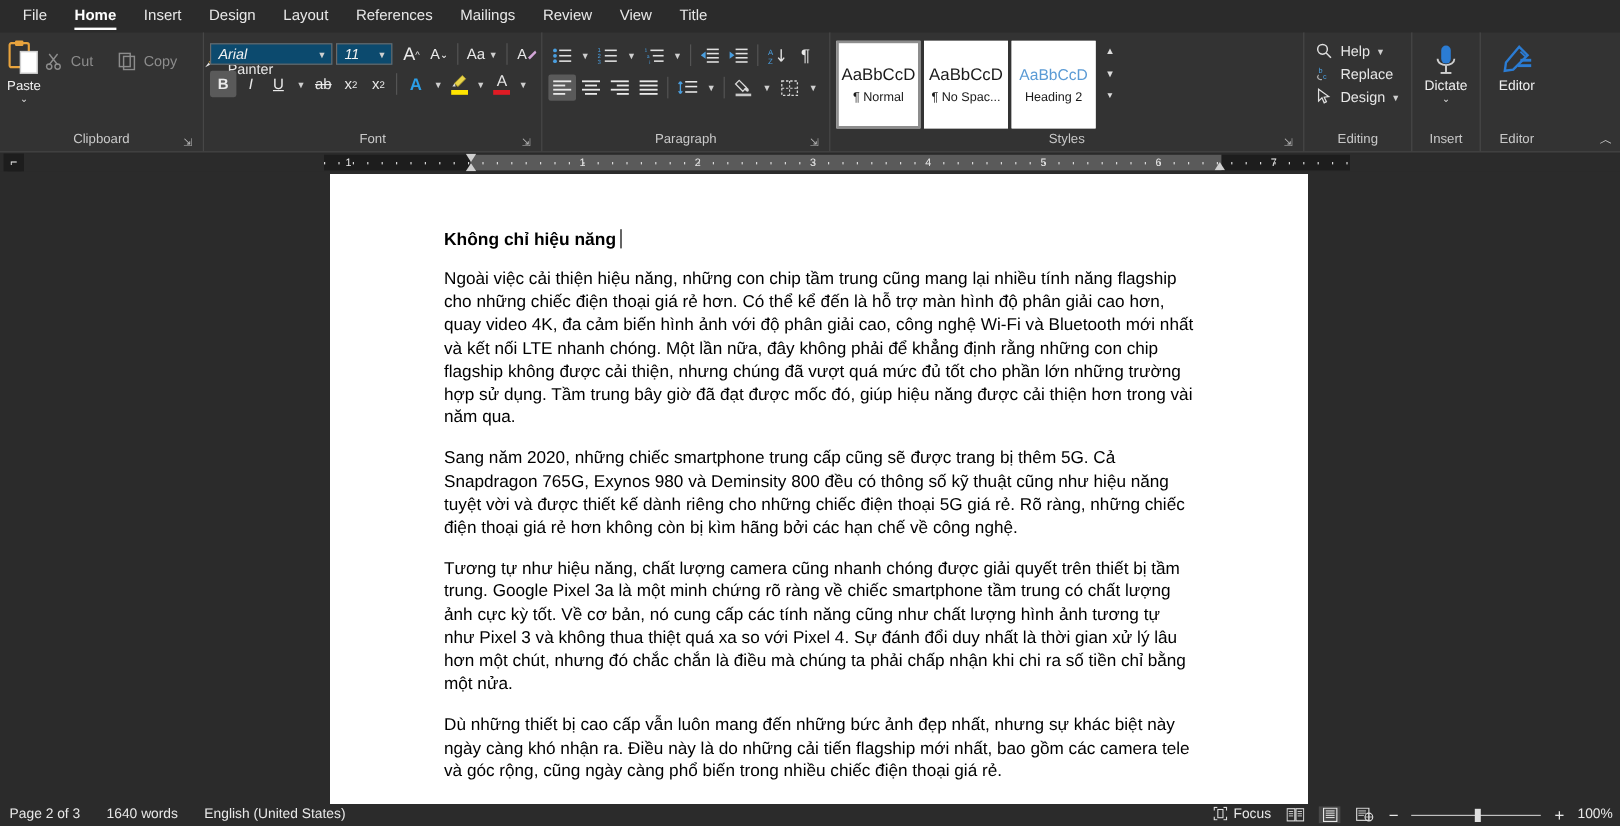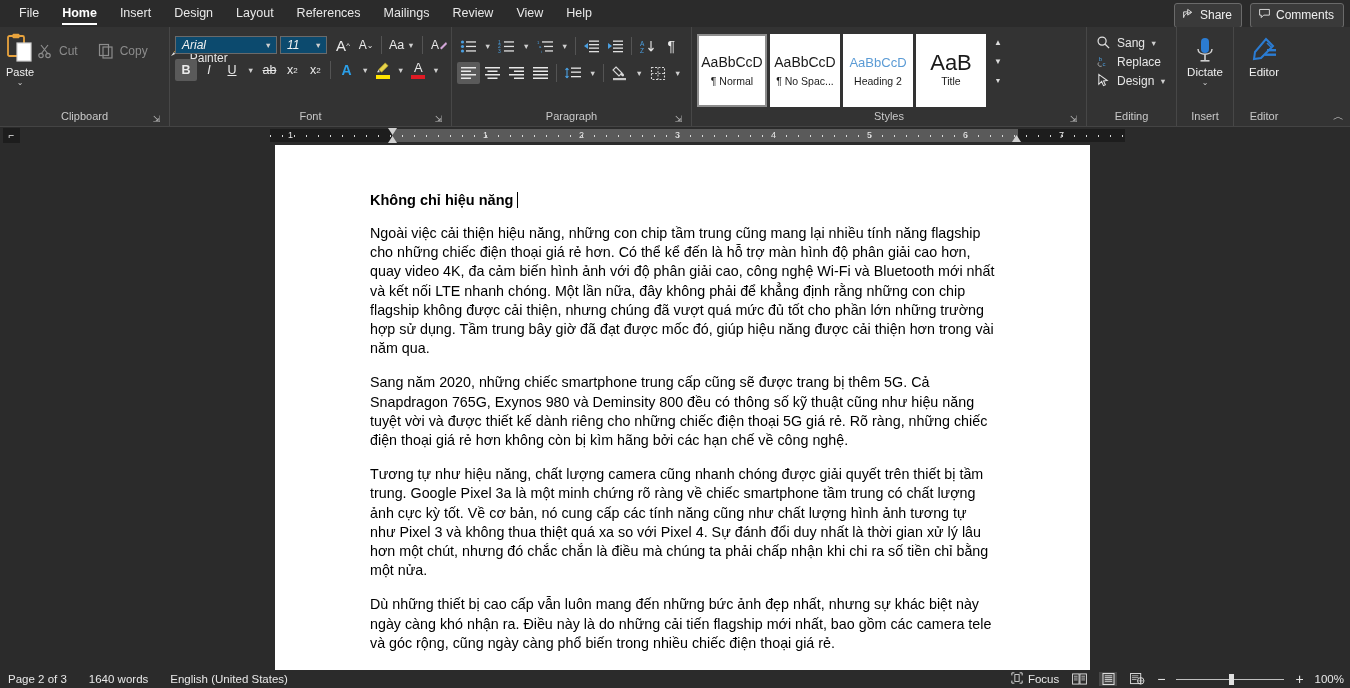--- a/index.html
+++ b/index.html
@@ -203,40 +203,22 @@
 <div class="tabrow">
   <div class="tab"><span>File</span></div>
   <div class="tab active"><span>Home</span></div>
   <div class="tab"><span>Insert</span></div>
   <div class="tab"><span>Design</span></div>
   <div class="tab"><span>Layout</span></div>
   <div class="tab"><span>References</span></div>
   <div class="tab"><span>Mailings</span></div>
   <div class="tab"><span>Review</span></div>
   <div class="tab"><span>View</span></div>
-  <div class="tab"><span>Help</span></div>
-
-  <div class="tabrow-right">
-    <div class="chip">
-      <span>
-        <svg width="13" height="13" viewBox="0 0 16 16">
-            <path d="M2 13 L2 6 L7 6 M7 3 L12 6.5 L7 10 Z M2 13 C3 8 7 7 11 7" fill="none" stroke="#e8e8e8" stroke-width="1.1"></path>
-          </svg>
-      </span>
-      <span>Share</span>
-    </div>
-    <div class="chip">
-      <span>
-        <svg width="13" height="13" viewBox="0 0 16 16">
-            <path d="M2 3 h12 v7 h-7 l-3 3 v-3 h-2 z" fill="none" stroke="#e8e8e8" stroke-width="1.1"></path>
-          </svg>
-      </span>
-      <span>Comments</span>
-    </div>
-  </div>
+  <div class="tab"><span>Title</span></div>
+
 </div>
 
 <div class="ribbon">
 
   <div class="rgroup" style="width:170px">
     <div class="rgroup-body">
       <div class="paste-btn">
         <div class="paste-ico">
           <svg width="30" height="32" viewBox="0 0 30 32">
             <rect x="3" y="3" width="16" height="20" rx="1.5" fill="none" stroke="#e8a33d" stroke-width="1.8"></rect>
@@ -526,24 +508,20 @@
           <div class="sc-name">¶ Normal</div>
         </div>
         <div class="stylecard">
           <div class="sc-prev">AaBbCcD</div>
           <div class="sc-name">¶ No Spac...</div>
         </div>
         <div class="stylecard">
           <div class="sc-prev h2">AaBbCcD</div>
           <div class="sc-name">Heading 2</div>
         </div>
-        <div class="stylecard">
-          <div class="sc-prev title">AaB</div>
-          <div class="sc-name">Title</div>
-        </div>
         <div class="galnav">
           <div class="galbtn">▲</div>
           <div class="galbtn">▼</div>
           <div class="galbtn">
               <span style="font-size:7px">▼</span>
             </div>
         </div>
       </div>
     </div>
     <div class="rgroup-label">
@@ -555,21 +533,21 @@
   <div class="rgroup" style="width:90px">
     <div class="rgroup-body">
       <div class="edit-col">
         <div class="edit-item">
           <span class="mini-ico">
             <svg width="15" height="15" viewBox="0 0 16 16">
                 <circle cx="6.5" cy="6.5" r="4.3" fill="none" stroke="#e0e0e0" stroke-width="1.3"></circle>
                 <path d="M9.8 9.8 L14 14" stroke="#e0e0e0" stroke-width="1.4"></path>
               </svg>
           </span>
-          <span>Sang</span>
+          <span>Help</span>
           <span class="tiny-caret">▼</span>
         </div>
         <div class="edit-item">
           <span class="mini-ico">
             <svg width="15" height="15" viewBox="0 0 16 16">
                 <text x="3" y="7" font-size="6.5" fill="#4a9fe0" font-family="Liberation Sans">b</text>
                 <text x="7" y="13" font-size="6.5" fill="#4a9fe0" font-family="Liberation Sans">c</text>
                 <path d="M3 9 C1 11 3 14 6 13" fill="none" stroke="#b0b0b0" stroke-width="1"></path>
               </svg>
           </span>

